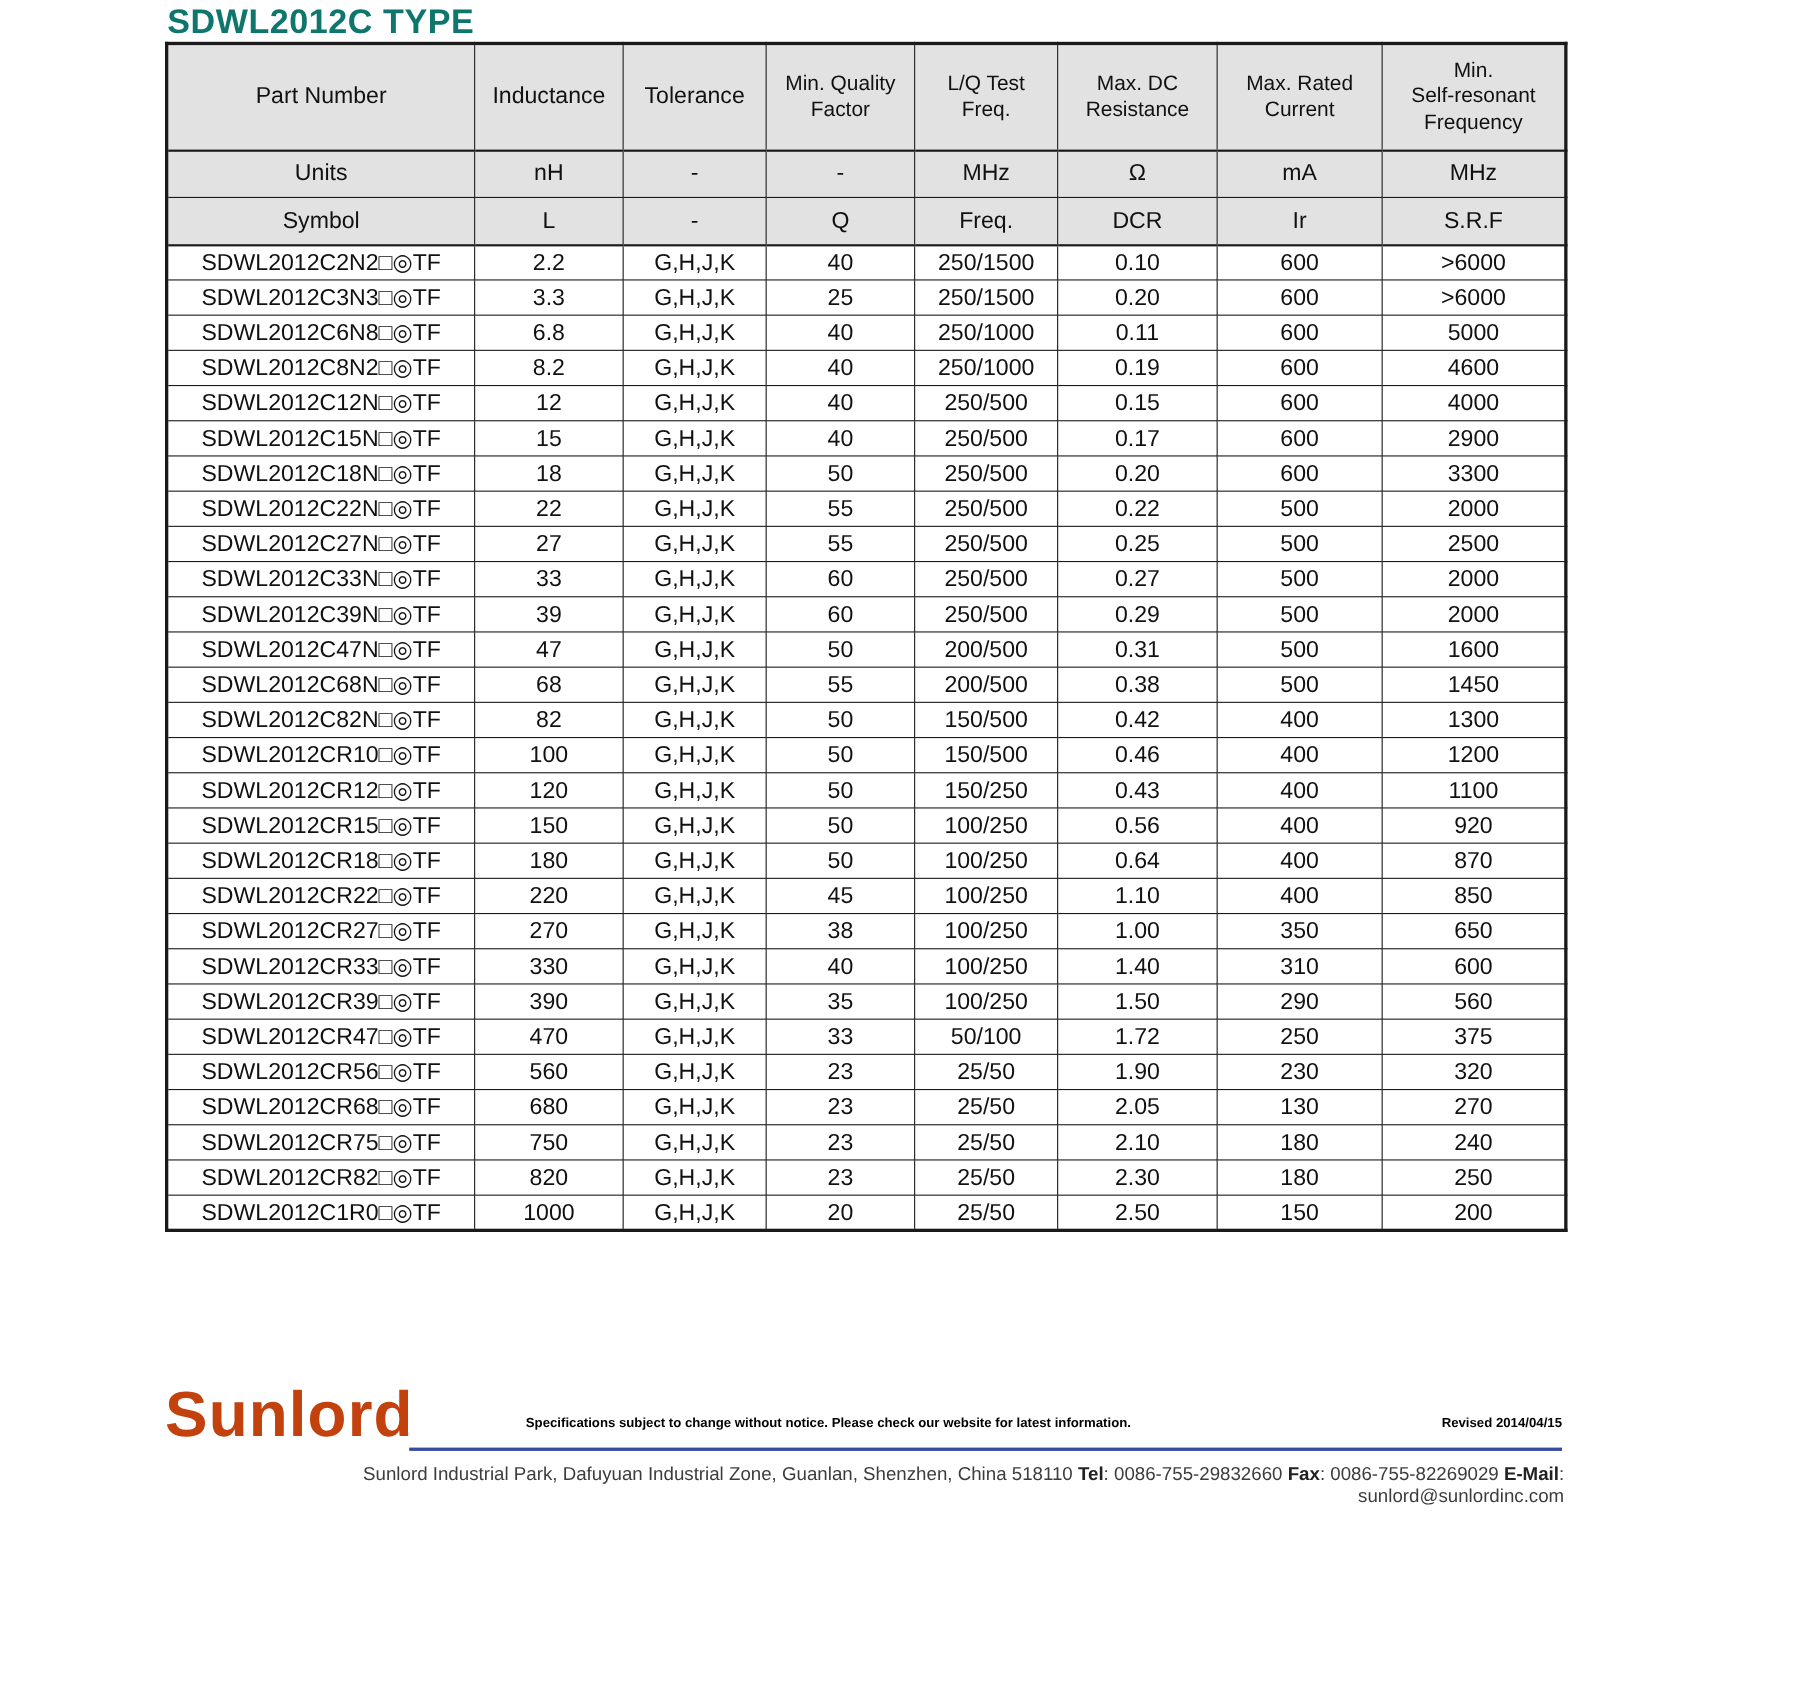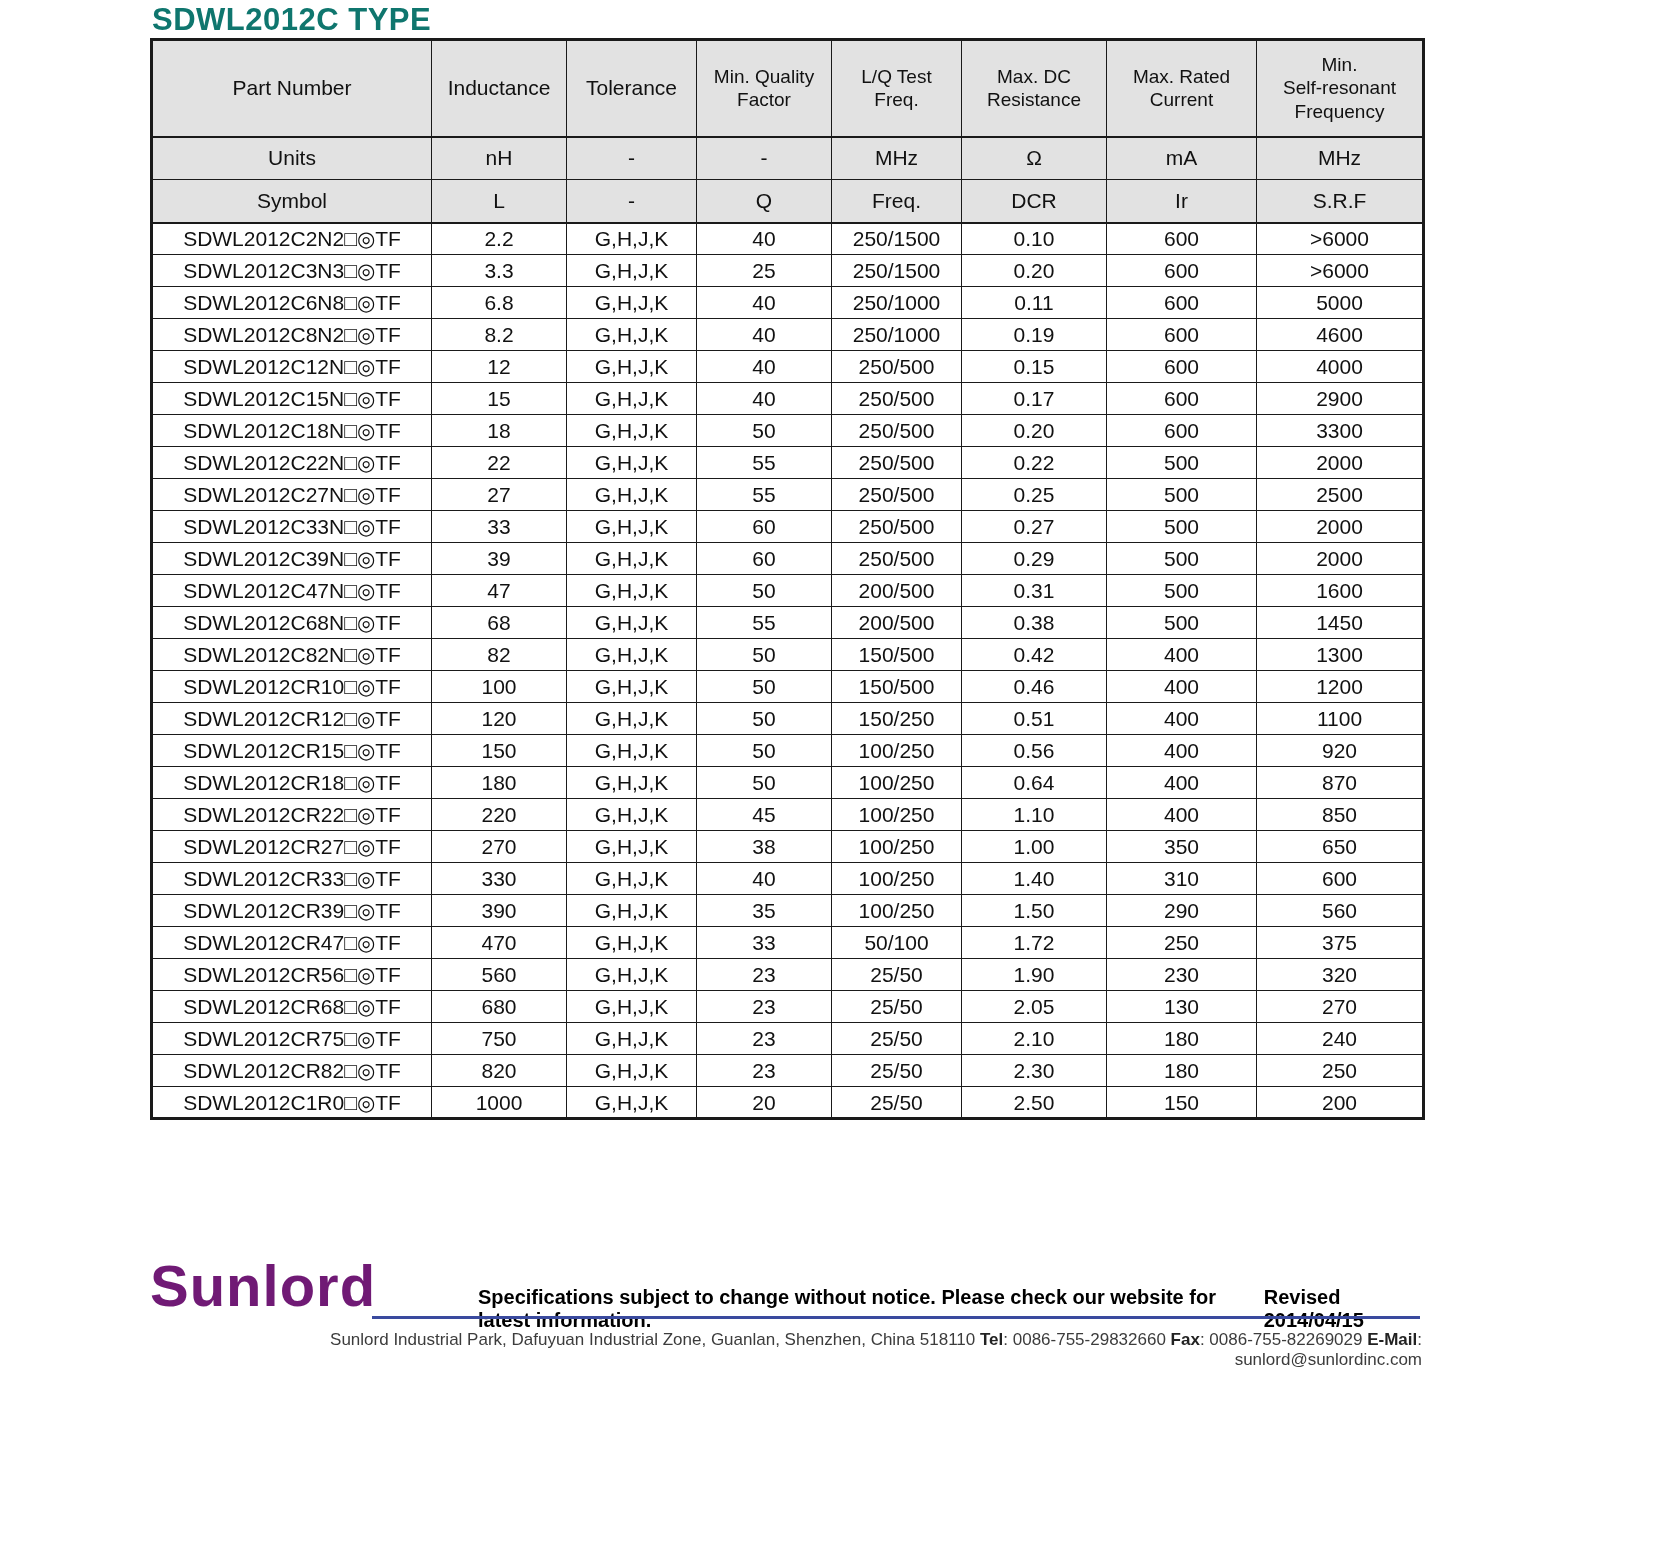--- a/index.html
+++ b/index.html
@@ -55,21 +55,21 @@
   col.c6{width:150px;} col.c7{width:167px;}
 
   .footer-logo {
     position:absolute; left:150px; top:1252px;
     font-family:"Liberation Sans", sans-serif;
     font-weight:900; font-size:58px;
     color:#3a4a9e; letter-spacing:1px;
   }
   .footer-note {
     position:absolute; left:478px; top:1286px; width:942px;
-    font-size:20px; font-weight:bold; color:#000;
+    font-size:12px; font-weight:bold; color:#000;
     display:flex; justify-content:space-between; align-items:baseline;
   }
   .footer-rule {
     position:absolute; left:372px; top:1316px; width:1048px; height:3px;
     background:#3a4a9e;
   }
   .footer-address {
     position:absolute; left:150px; top:1330px; width:1272px;
     text-align:right; font-size:17px; color:#3c3c3c;
   }
@@ -281,21 +281,21 @@
           <td>0.46</td>
           <td>400</td>
           <td>1200</td>
         </tr>
         <tr>
           <td class="part-cell">SDWL2012CR12□◎TF</td>
           <td>120</td>
           <td>G,H,J,K</td>
           <td>50</td>
           <td>150/250</td>
-          <td>0.51</td>
+          <td>0.43</td>
           <td>400</td>
           <td>1100</td>
         </tr>
         <tr>
           <td class="part-cell">SDWL2012CR15□◎TF</td>
           <td>150</td>
           <td>G,H,J,K</td>
           <td>50</td>
           <td>100/250</td>
           <td>0.56</td>
@@ -408,21 +408,21 @@
           <td>G,H,J,K</td>
           <td>20</td>
           <td>25/50</td>
           <td>2.50</td>
           <td>150</td>
           <td>200</td>
         </tr>
       </tbody>
   </table>
 
-  <div class="footer-logo" style="color: #701a75;">Sunlord</div>
+  <div class="footer-logo" style="color: #c2410c;">Sunlord</div>
 
   <div class="footer-note">
     <span>Specifications subject to change without notice. Please check our website for latest information.</span>
     <span>Revised 2014/04/15</span>
   </div>
 
   <div class="footer-rule" style="background: rgb(58, 74, 158);"></div>
 
   <div class="footer-address"><span>Sunlord Industrial Park, Dafuyuan Industrial Zone, Guanlan, Shenzhen, China 518110 </span><b>Tel</b><span>: 0086-755-29832660 </span><b>Fax</b><span>: 0086-755-82269029 </span><b>E-Mail</b><span>: sunlord@sunlordinc.com</span></div>
 

